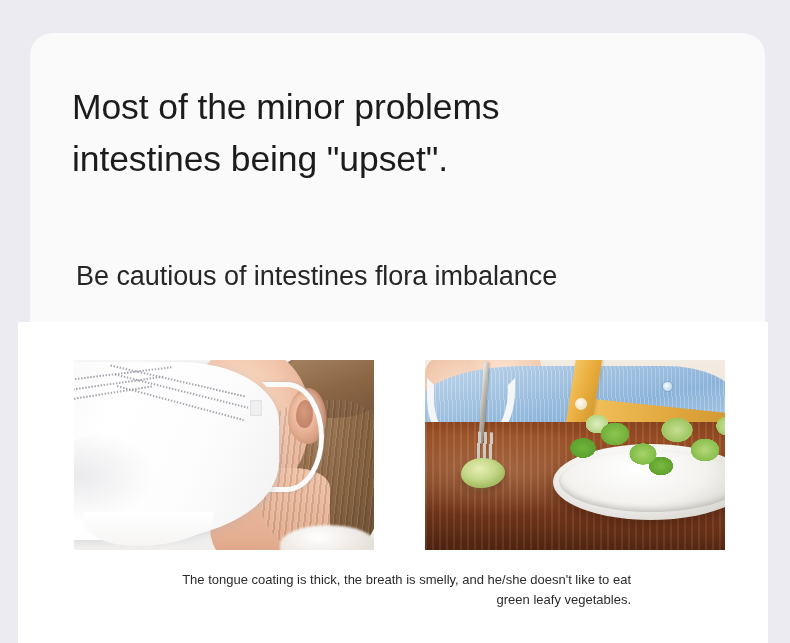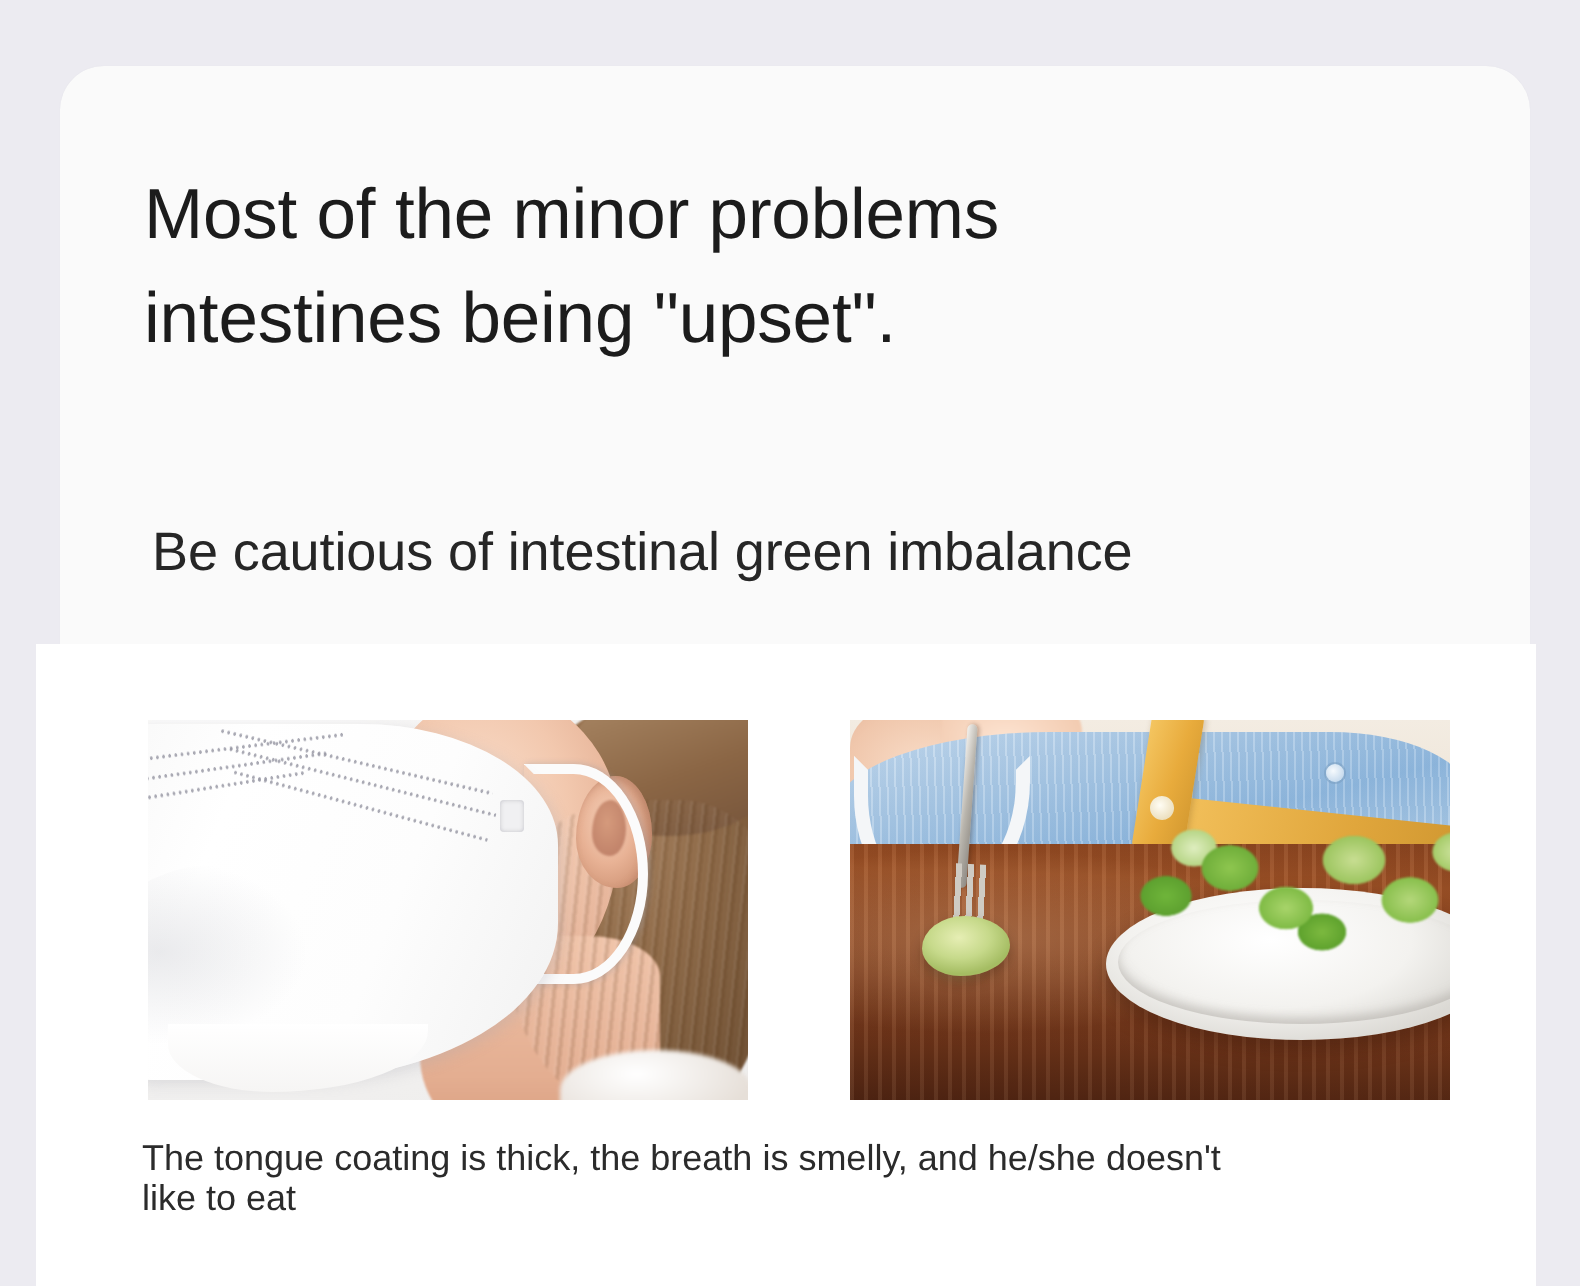--- a/index.html
+++ b/index.html
@@ -368,39 +368,40 @@
     background: radial-gradient(60% 60% at 40% 20%, rgba(220,230,160,0.40) 0%, rgba(0,0,0,0) 75%);
     filter: blur(1.6px);
   }
 
   
   .caption {
     position: absolute;
     left: 53px;
     top: 248px;
     width: 560px;
-    font-size: 18px;
+    font-size: 13px;
     line-height: 19.5px;
     color: #2b2b2b;
+    text-align: right;
   }
   .caption .cap-line { display: block; }
 </style>
 </head>
 <body>
 
 <div id="page">
 
   <div class="hero-card">
 
     <div class="headline">
       <span class="hl-line">Most of the minor problems</span>
       <span class="hl-line">intestines being "upset".</span>
     </div>
 
-    <div class="subhead">Be cautious of intestinal green imbalance</div>
+    <div class="subhead">Be cautious of intestines flora imbalance</div>
 
   </div>
 
   <div class="lower-panel">
 
     <div class="photo-row">
 
       <div class="photo left">
         <div class="photo-inner">
           <div class="mask-scene">
@@ -452,17 +453,18 @@
             <div class="fork-head"></div>
             <div class="fork-bite"></div>
           </div>
         </div>
       </div>
 
     </div>
 
     <div class="caption">
       <span class="cap-line">The tongue coating is thick, the breath is smelly, and he/she doesn't like to eat</span>
+      <span class="cap-line">green leafy vegetables.</span>
     </div>
 
   </div>
 
 </div>
 
 </body></html>

